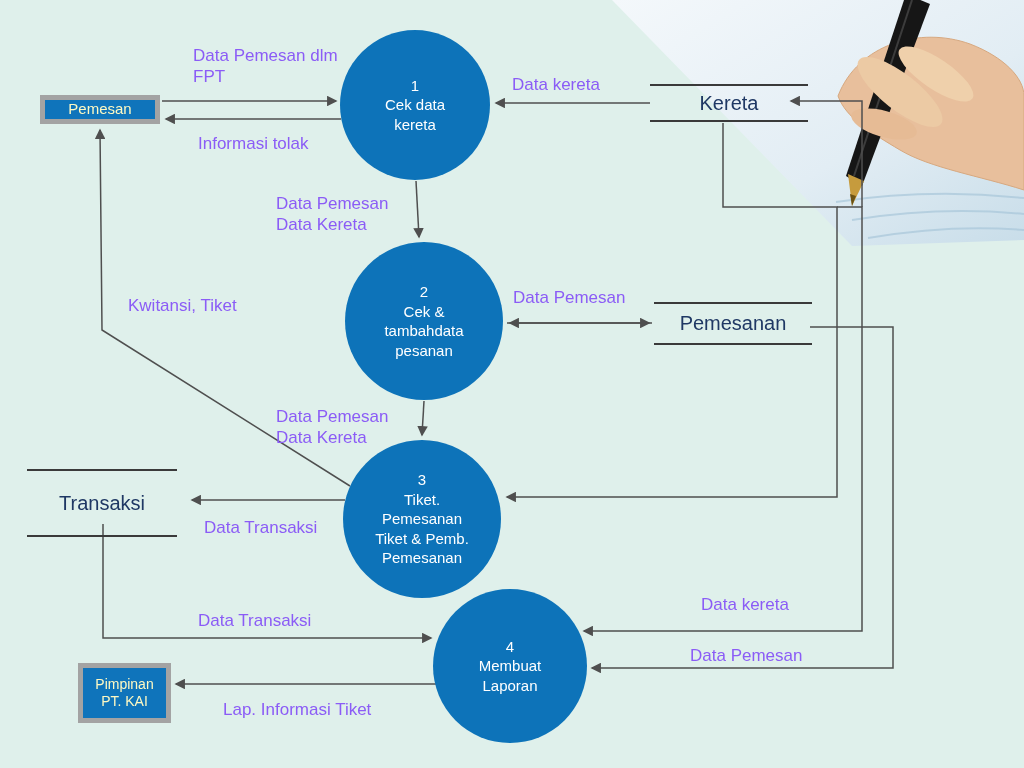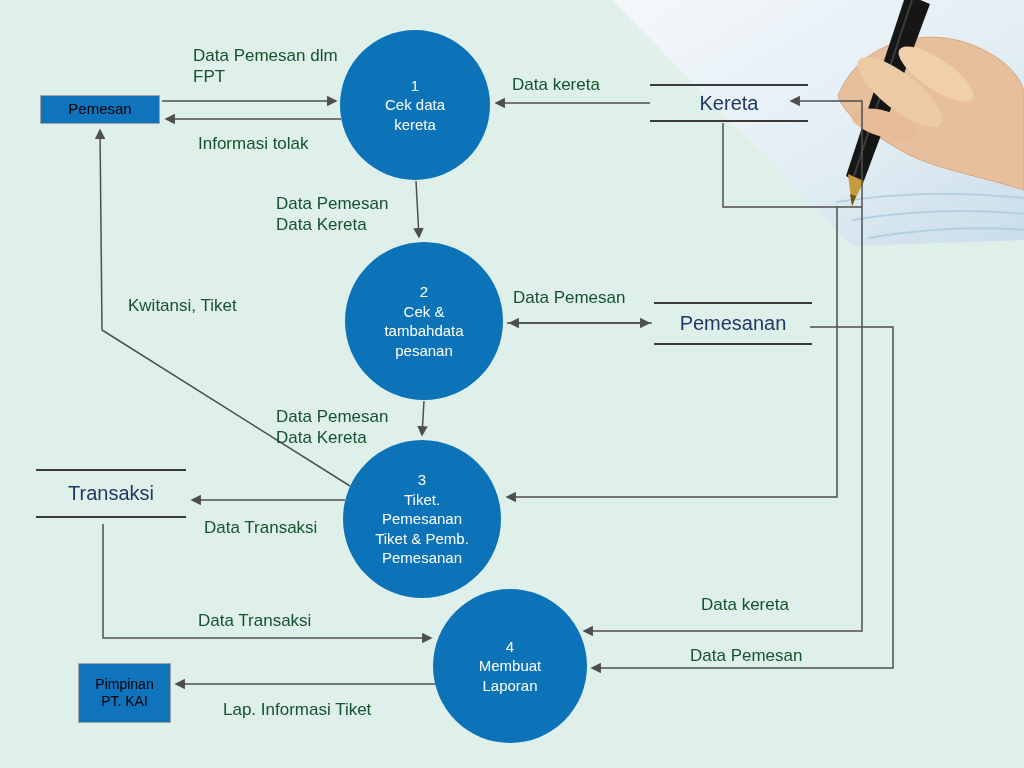--- a/index.html
+++ b/index.html
@@ -5,38 +5,38 @@
   *{margin:0;padding:0;box-sizing:border-box}
   html,body{background:#dff0eb}
   .stage{position:relative;width:1024px;height:768px;background:#dff0eb;overflow:hidden;
          font-family:"Liberation Sans",sans-serif}
   .photo{position:absolute;left:600px;top:0;z-index:1}
   .wires{position:absolute;left:0;top:0;z-index:2}
   .node{position:absolute;z-index:3}
   .process{border-radius:50%;background:#0d73b9;color:#ffffff;display:flex;flex-direction:column;
            align-items:center;justify-content:center;text-align:center;font-size:15px;line-height:1.3}
   .process span{display:block}
-  .entity{background:#0f74bb;border:1px solid #a3a3a3;color:#000000;display:flex;flex-direction:column;
+  .entity{background:#0f74bb;border:5px solid #a3a3a3;color:#fef9c3;display:flex;flex-direction:column;
           align-items:center;justify-content:center;text-align:left;font-size:15px;line-height:1.25}
   .entity span{display:block}
   .store{color:#1f3864;font-size:20px;border-top:2px solid #3a3a3a;border-bottom:2px solid #3a3a3a;
          display:flex;align-items:center;justify-content:center}
-  .flow-label{position:absolute;z-index:4;color:#14532d;font-size:17px;line-height:21px;white-space:nowrap}
+  .flow-label{position:absolute;z-index:4;color:#8b5cf6;font-size:17px;line-height:21px;white-space:nowrap}
   .flow-label span{display:block}
 
   
   .box-pemesan{left:40px;top:95px;width:120px;height:29px}
   .box-pimpinan{left:78px;top:663px;width:93px;height:60px;font-size:14px}
   .proc-1{left:340px;top:30px;width:150px;height:150px}
   .proc-2{left:345px;top:242px;width:158px;height:158px}
   .proc-3{left:343px;top:440px;width:158px;height:158px}
   .proc-4{left:433px;top:589px;width:154px;height:154px}
   .store-kereta{left:650px;top:84px;width:158px;height:38px}
   .store-pemesanan{left:654px;top:302px;width:158px;height:43px}
-  .store-transaksi{left:36px;top:469px;width:150px;height:49px}
+  .store-transaksi{left:27px;top:469px;width:150px;height:68px}
   .lbl-fpt{left:193px;top:45px}
   .lbl-datakereta-top{left:512px;top:74px}
   .lbl-informasitolak{left:198px;top:133px}
   .lbl-dpdk1{left:276px;top:193px}
   .lbl-kwitansitiket{left:128px;top:295px}
   .lbl-datapemesan-mid{left:513px;top:287px}
   .lbl-dpdk2{left:276px;top:406px}
   .lbl-dipesan{left:588px;top:469px}
   .lbl-datatransaksi1{left:204px;top:517px}
   .lbl-datatransaksi2{left:198px;top:610px}

